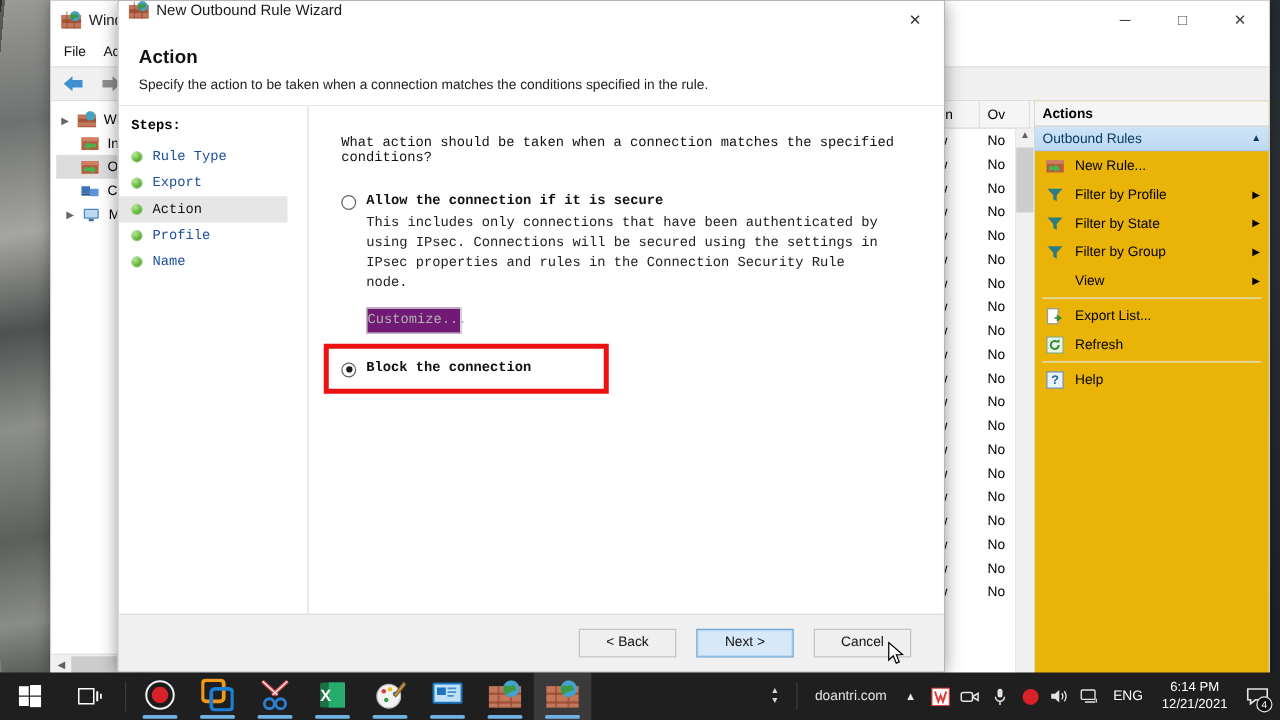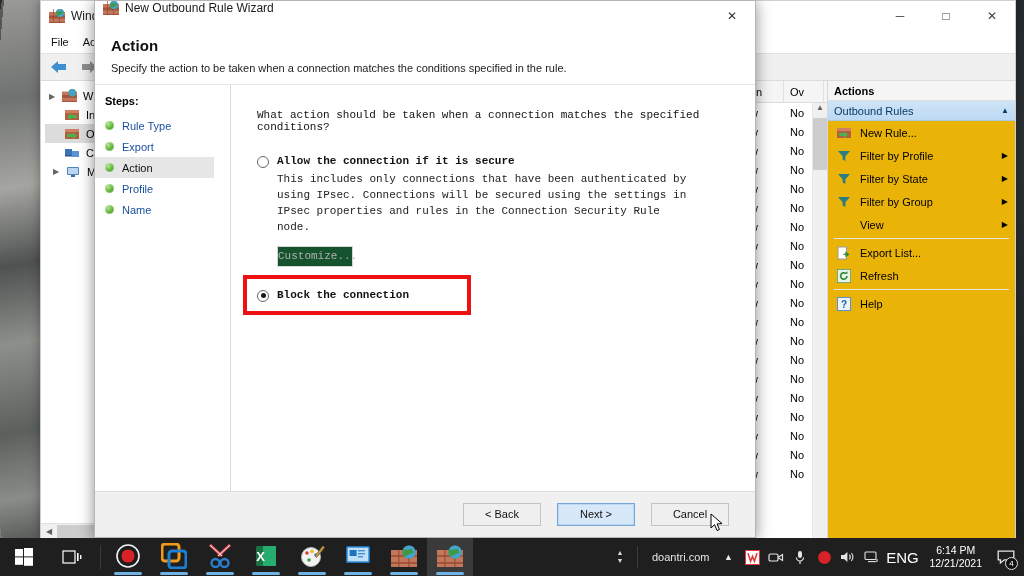--- a/index.html
+++ b/index.html
@@ -137,22 +137,23 @@
     position: absolute; right: 0; top: 0; width: 46px; height: 30px;
     display: flex; align-items: center; justify-content: center;
     color: #333; font-size: 12px;
   }
   #wizard-header { padding: 6px 16px 10px 16px; background: #fff; }
   #wizard-header h1 { font-size: 15px; font-weight: bold; color: #111; letter-spacing: .1px; }
   #wizard-subtitle { font-size: 11px; color: #222; margin-top: 8px; }
   #wizard-body { display: flex; height: 452px; border-top: 1px solid #e8e8e8; }
 
   #steps-pane {
-    width: 136px; background: #fff; border-right: 1px solid #d9d9d9;
+    width: 152px; background: #fff; border-right: 1px solid #d9d9d9;
     padding: 10px 16px 0 0;
+    font-family: Liberation Mono, monospace;
   }
   #steps-title { font-weight: bold; font-size: 11px; padding: 0 0 8px 10px; }
   .step-item {
     display: flex; align-items: center; gap: 8px; height: 21px;
     padding-left: 10px; color: #1a4f9c; font-size: 11px;
   }
   .step-item.active { background: #e6e6e6; color: #111; }
   .step-bullet {
     width: 9px; height: 9px; border-radius: 50%;
     background: radial-gradient(circle at 35% 32%, #b6e890, #5cb335 55%, #3e8c22);
@@ -171,21 +172,21 @@
   }
   .radio.checked::after {
     content: ""; position: absolute; left: 2.5px; top: 2.5px;
     width: 5px; height: 5px; border-radius: 50%; background: #1a1a1a;
   }
   .radio-label { font-weight: bold; font-size: 11px; color: #111; }
   .radio-desc { font-size: 11px; color: #222; margin: 4px 0 0 20px; line-height: 1.45; max-width: 420px; }
 
   #customize-btn {
     margin: 10px 0 0 20px; width: 76px; height: 21px;
-    background: #14532d; border: 1px solid #d6d6d6; color: #b0b0b0;
+    background: #701a75; border: 1px solid #d6d6d6; color: #b0b0b0;
     font-size: 11px; text-align: center; line-height: 19px;
   }
 
   #block-block { margin-top: 22px; position: relative; }
   #block-highlight {
     position: absolute; left: -14px; top: -14px; width: 228px; height: 40px;
     border: 4px solid #ee1111; pointer-events: none;
   }
 
   #wizard-footer {
@@ -767,21 +768,21 @@
           <path d="M9.4 4.6a4 4 0 0 1 0 4.8 M11.4 3a6.6 6.6 0 0 1 0 8" fill="none" stroke="#e4e4e4" stroke-width="1.1"></path>
         </svg>
       </span>
       <span class="tray-icon">
         <svg width="16" height="14" viewBox="0 0 16 14">
           <rect x="1" y="2" width="11" height="7.5" rx="1" fill="none" stroke="#e4e4e4" stroke-width="1.1"></rect>
           <path d="M4 11.6 h8" stroke="#e4e4e4" stroke-width="1.1"></path>
           <path d="M13 9 v3" stroke="#e4e4e4" stroke-width="1.1"></path>
         </svg>
       </span>
-      <span class="tray-icon" style="width:34px;color:#fff;font-size:15px">ENG</span>
+      <span class="tray-icon" style="width:34px;color:#fff;font-size:11px">ENG</span>
       <div id="clock">
         <div>6:14 PM</div>
         <div>12/21/2021</div>
       </div>
       <div id="notif">
         <svg width="18" height="16" viewBox="0 0 18 16">
           <path d="M1.2 2.2 h15.6 v8.6 h-9.4 L3.4 14 V10.8 H1.2 Z" fill="none" stroke="#e6e6e6" stroke-width="1.3"></path>
         </svg>
         <span id="notif-badge">4</span>
       </div>

